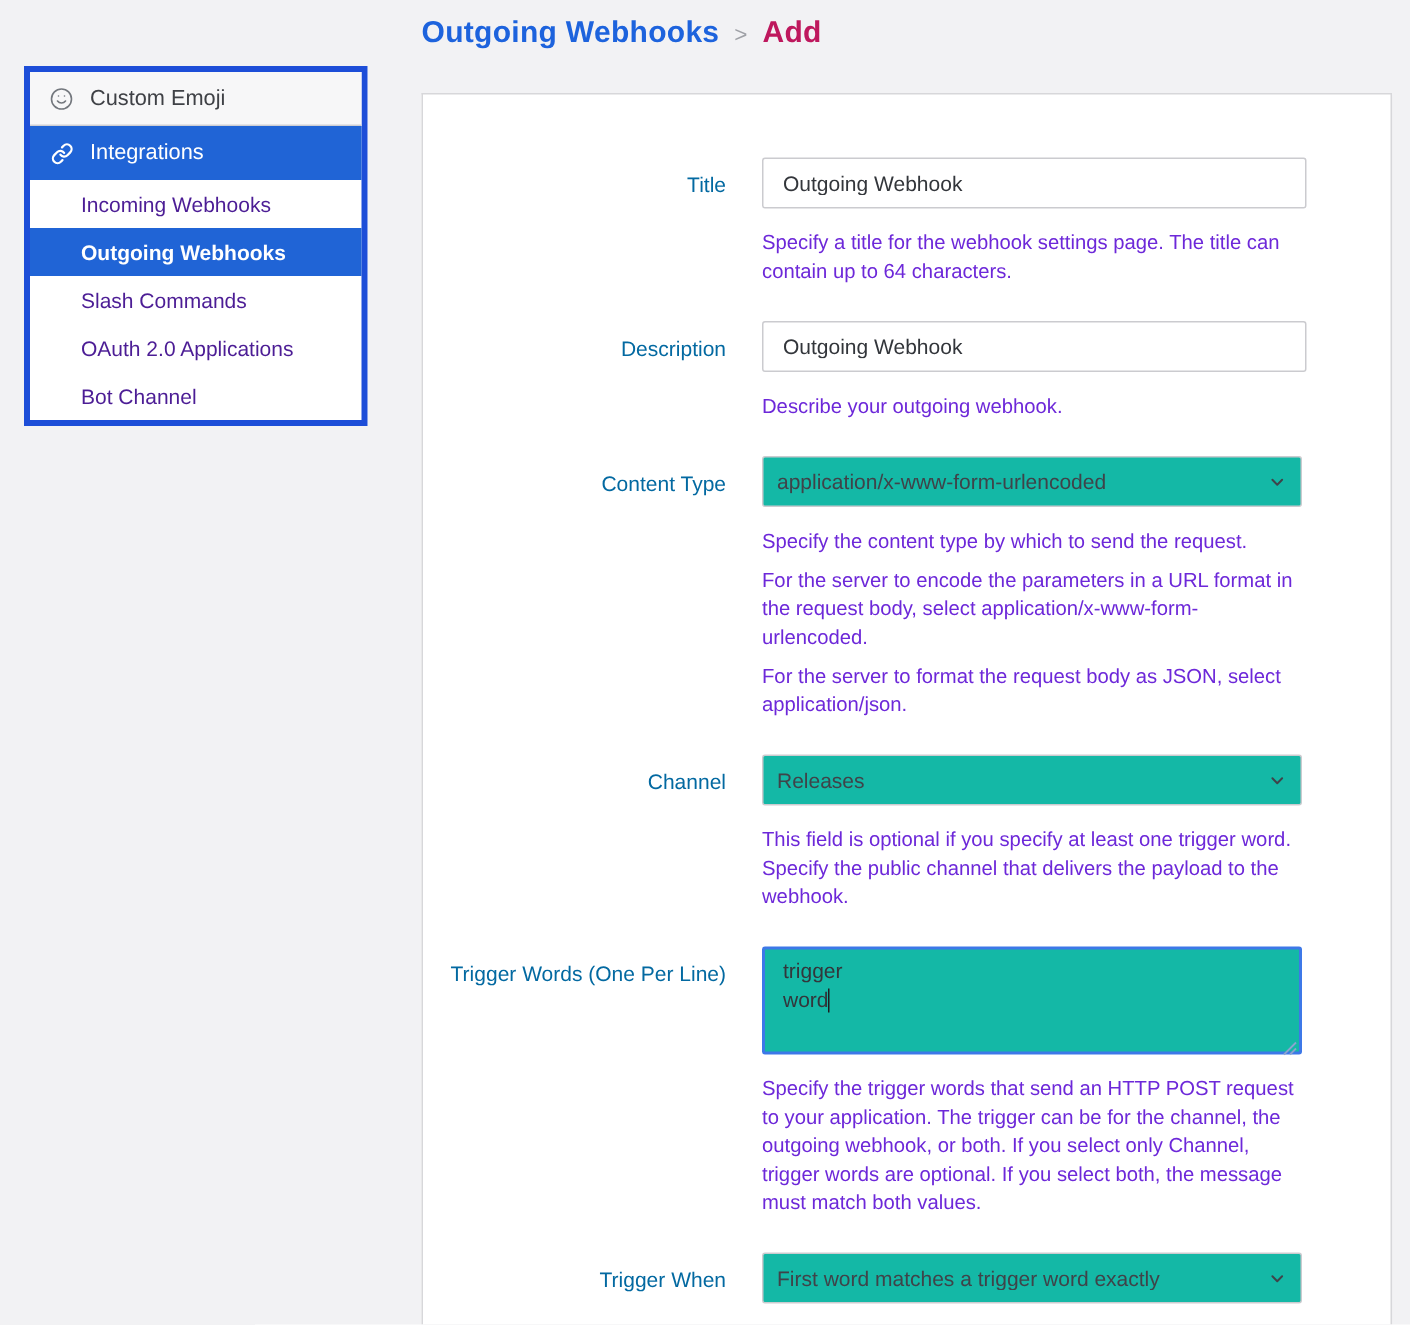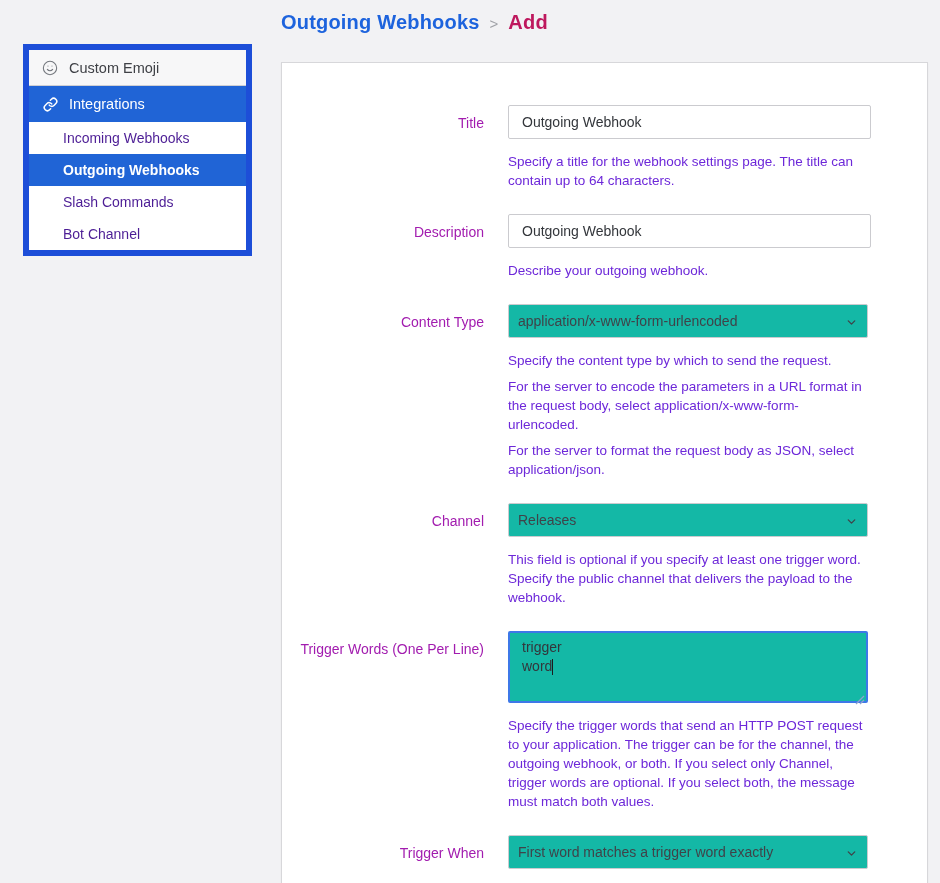--- a/index.html
+++ b/index.html
@@ -13,22 +13,22 @@
   }
 
   
   .breadcrumb { position:absolute; left:281px; top:11px; display:flex; align-items:center; }
   .crumb-parent { font-size:20px; font-weight:700; color:#1d63dd; text-decoration:none; letter-spacing:.2px; cursor:pointer; }
   .crumb-sep { font-size:15px; color:#9fa1a6; margin:2px 10px 0 10px; font-weight:400; }
   .crumb-current { font-size:20px; font-weight:700; color:#be185d; letter-spacing:.2px; }
 
   
   .sidebar {
-    position:absolute; left:23px; top:44px; width:229px;
-    background:#ffffff; border:6px solid #1d4ed8;
+    position:absolute; left:16px; top:44px; width:229px;
+    background:#ffffff; border:4px solid #1d4ed8;
   }
   .side-top {
     height:36px; display:flex; align-items:center;
     padding-left:13px; gap:11px; font-size:14.5px; cursor:pointer;
   }
   .side-top.plain { background:#f7f7f8; border-bottom:1px solid #cfcfd3; color:#3f4146; }
   .side-top.active { background:#2064d6; color:#ffffff; }
   .icon-box { width:16px; height:16px; display:flex; align-items:center; justify-content:center; flex:none; }
   .side-sub {
     height:32px; display:flex; align-items:center;
@@ -39,21 +39,21 @@
   
   .card {
     position:absolute; left:281px; top:62px; width:647px; height:821px;
     background:#ffffff; border:1px solid #d7d7da; border-bottom:none;
     box-shadow:0 1px 2px rgba(0,0,0,.04);
     padding-top:42px;
   }
   .form-group { display:flex; margin-bottom:24px; }
   .label-col {
     width:226px; padding-right:24px; padding-top:8px; flex:none;
-    text-align:right; font-size:14px; color:#a21caf; line-height:20px;
+    text-align:right; font-size:14px; color:#0369a1; line-height:20px;
   }
   .control-col { width:360px; flex:none; position:relative; }
 
   .text-input {
     width:363px; height:34px; border:1px solid #cbcbcf; border-radius:2px;
     padding:0 13px; font-size:14px; color:#33363b;
     font-family:"Liberation Sans","DejaVu Sans",sans-serif;
     background:#fff; outline:none;
   }
   .select-wrap { position:relative; width:360px; }
@@ -105,20 +105,21 @@
       <svg viewBox="0 0 24 24" width="15" height="15" fill="none" stroke="#ffffff" stroke-width="2.4" stroke-linecap="round" stroke-linejoin="round">
           <path d="M10 13a5 5 0 0 0 7.54.54l3-3a5 5 0 0 0-7.07-7.07l-1.72 1.71"></path>
           <path d="M14 11a5 5 0 0 0-7.54-.54l-3 3a5 5 0 0 0 7.07 7.07l1.71-1.71"></path>
         </svg>
     </span>
     <span>Integrations</span>
   </div>
   <div class="side-sub">Incoming Webhooks</div>
   <div class="side-sub active">Outgoing Webhooks</div>
   <div class="side-sub">Slash Commands</div>
+  <div class="side-sub">OAuth 2.0 Applications</div>
   <div class="side-sub">Bot Channel</div>
 </div>
 
 <div class="card">
 
   <div class="form-group">
     <div class="label-col">Title</div>
     <div class="control-col">
       <input class="text-input" type="text" value="Outgoing Webhook" style="">
       <div class="help">

